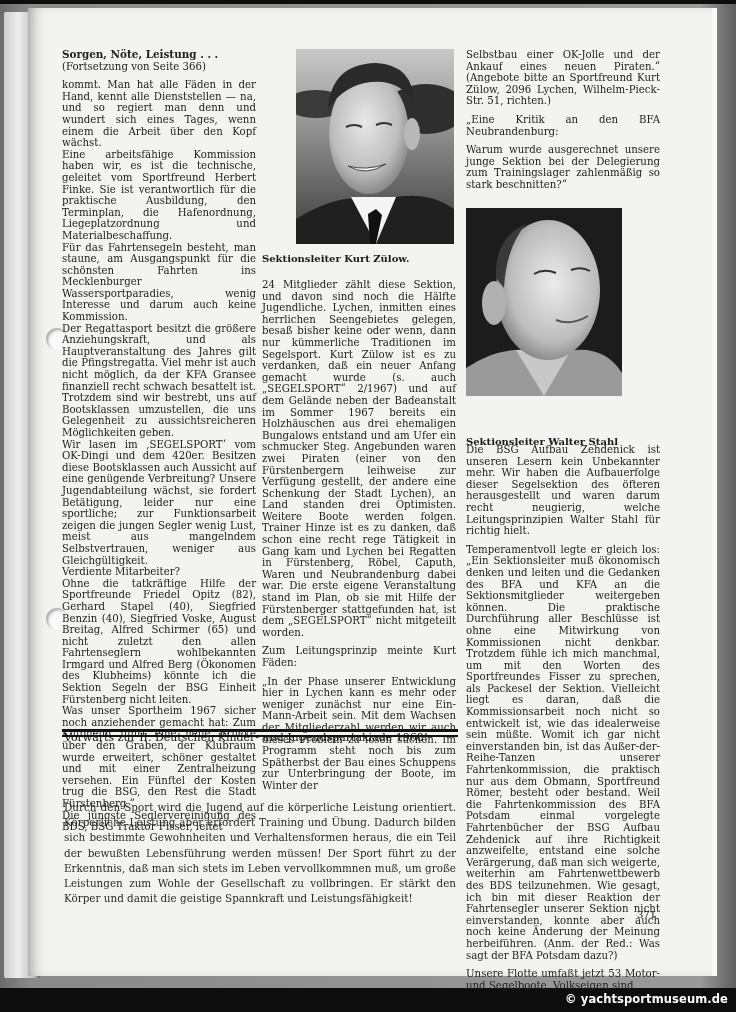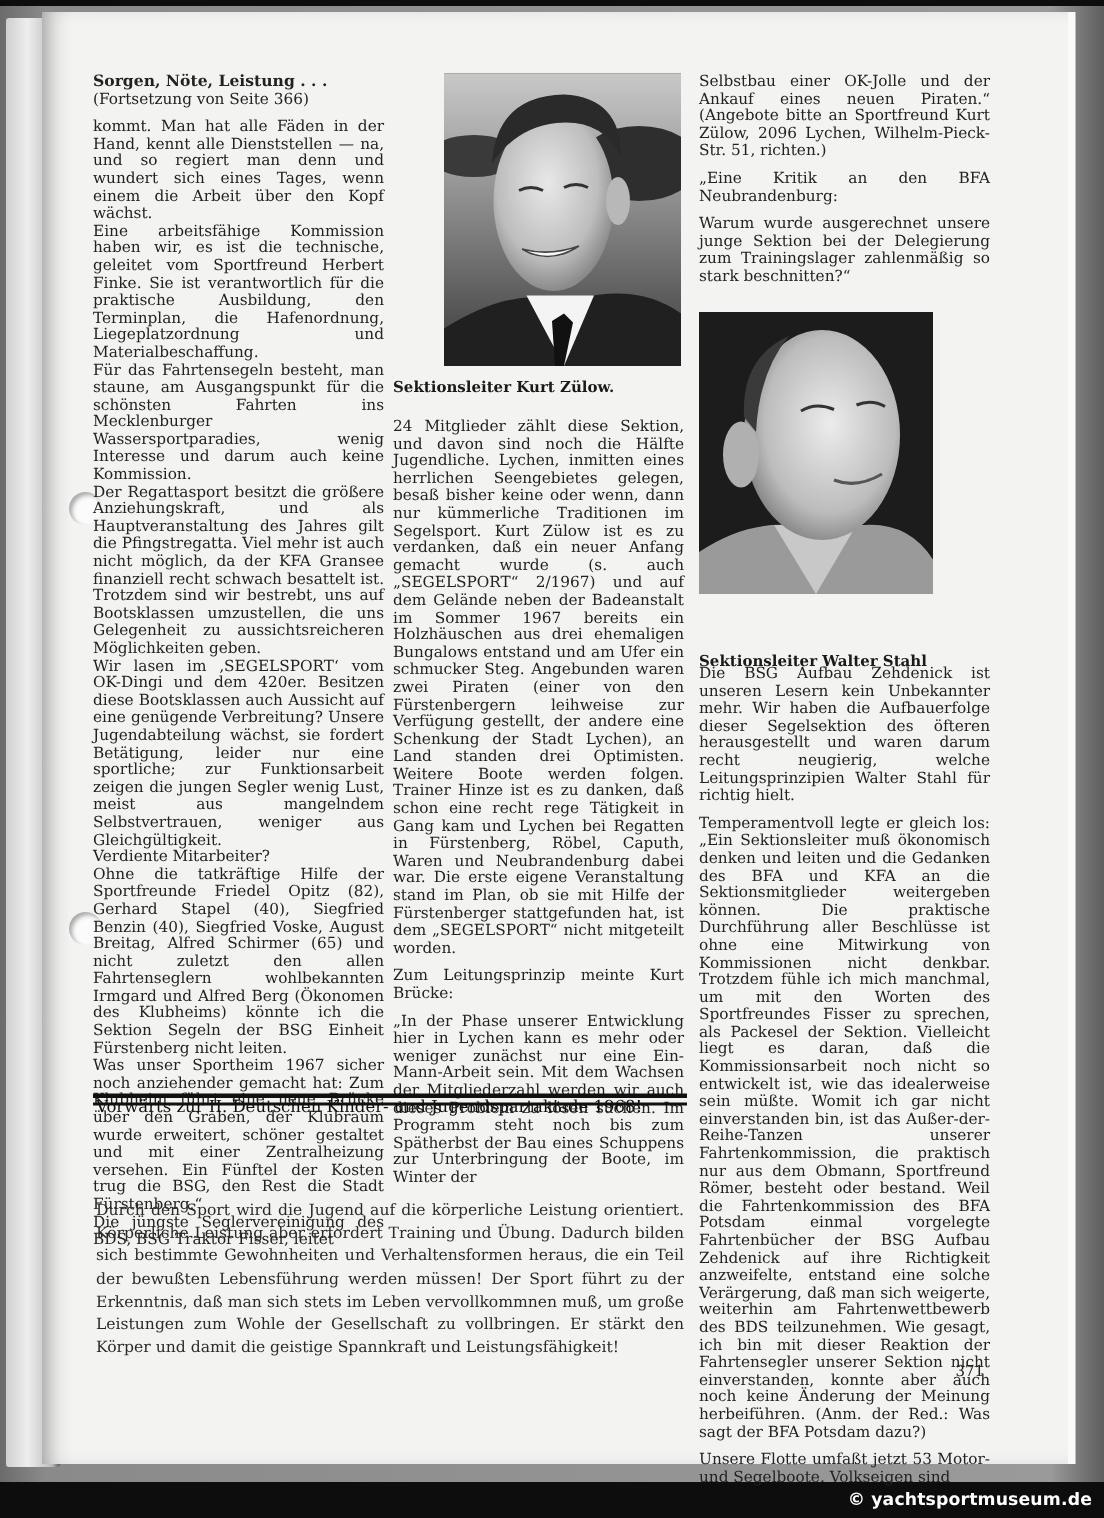--- a/index.html
+++ b/index.html
@@ -107,21 +107,21 @@
     <ellipse cx="116" cy="85" rx="8" ry="16" fill="#b8b8b8"></ellipse>
     <path d="M50 78 Q58 74 66 78" stroke="#333" stroke-width="2" fill="none"></path>
     <path d="M80 76 Q88 72 96 76" stroke="#333" stroke-width="2" fill="none"></path>
     <path d="M52 117 Q70 128 90 115 Q70 122 52 117 Z" fill="#f8f8f8" stroke="#444" stroke-width="1"></path>
   </svg>
 </div>
 <div class="caption" style="left:262px; top:253px;">Sektionsleiter Kurt Zülow.</div>
 
 <div class="col" style="left:262px; top:279px; width:194px;">
   <p>24 Mitglieder zählt diese Sektion, und davon sind noch die Hälfte Jugendliche. Lychen, inmitten eines herrlichen Seengebietes gelegen, besaß bisher keine oder wenn, dann nur kümmerliche Traditionen im Segelsport. Kurt Zülow ist es zu verdanken, daß ein neuer Anfang gemacht wurde (s. auch „SEGELSPORT“ 2/1967) und auf dem Gelände neben der Badeanstalt im Sommer 1967 bereits ein Holzhäuschen aus drei ehemaligen Bungalows entstand und am Ufer ein schmucker Steg. Angebunden waren zwei Piraten (einer von den Fürstenbergern leihweise zur Verfügung gestellt, der andere eine Schenkung der Stadt Lychen), an Land standen drei Optimisten. Weitere Boote werden folgen. Trainer Hinze ist es zu danken, daß schon eine recht rege Tätigkeit in Gang kam und Lychen bei Regatten in Fürstenberg, Röbel, Caputh, Waren und Neubrandenburg dabei war. Die erste eigene Veranstaltung stand im Plan, ob sie mit Hilfe der Fürstenberger stattgefunden hat, ist dem „SEGELSPORT“ nicht mitgeteilt worden.</p>
-  <p class="gap">Zum Leitungsprinzip meinte Kurt Brücke:</p>
+  <p class="gap">Zum Leitungsprinzip meinte Kurt Fäden:</p>
   <p class="gap">„In der Phase unserer Entwicklung hier in Lychen kann es mehr oder weniger zunächst nur eine Ein-Mann-Arbeit sein. Mit dem Wachsen der Mitgliederzahl werden wir auch dieses Problem zu lösen suchen. Im Programm steht noch bis zum Spätherbst der Bau eines Schuppens zur Unterbringung der Boote, im Winter der</p>
 </div>
 
 <div class="col" style="left:466px; top:49px; width:194px;">
   <p>Selbstbau einer OK-Jolle und der Ankauf eines neuen Piraten.“ (Angebote bitte an Sportfreund Kurt Zülow, 2096 Lychen, Wilhelm-Pieck-Str. 51, richten.)</p>
   <p class="gap">„Eine Kritik an den BFA Neubrandenburg:</p>
   <p class="gap">Warum wurde ausgerechnet unsere junge Sektion bei der Delegierung zum Trainingslager zahlenmäßig so stark beschnitten?“</p>
 </div>
 
 <div class="photo" style="left:466px; top:208px; width:156px; height:188px; background:#1e1e1e;">

